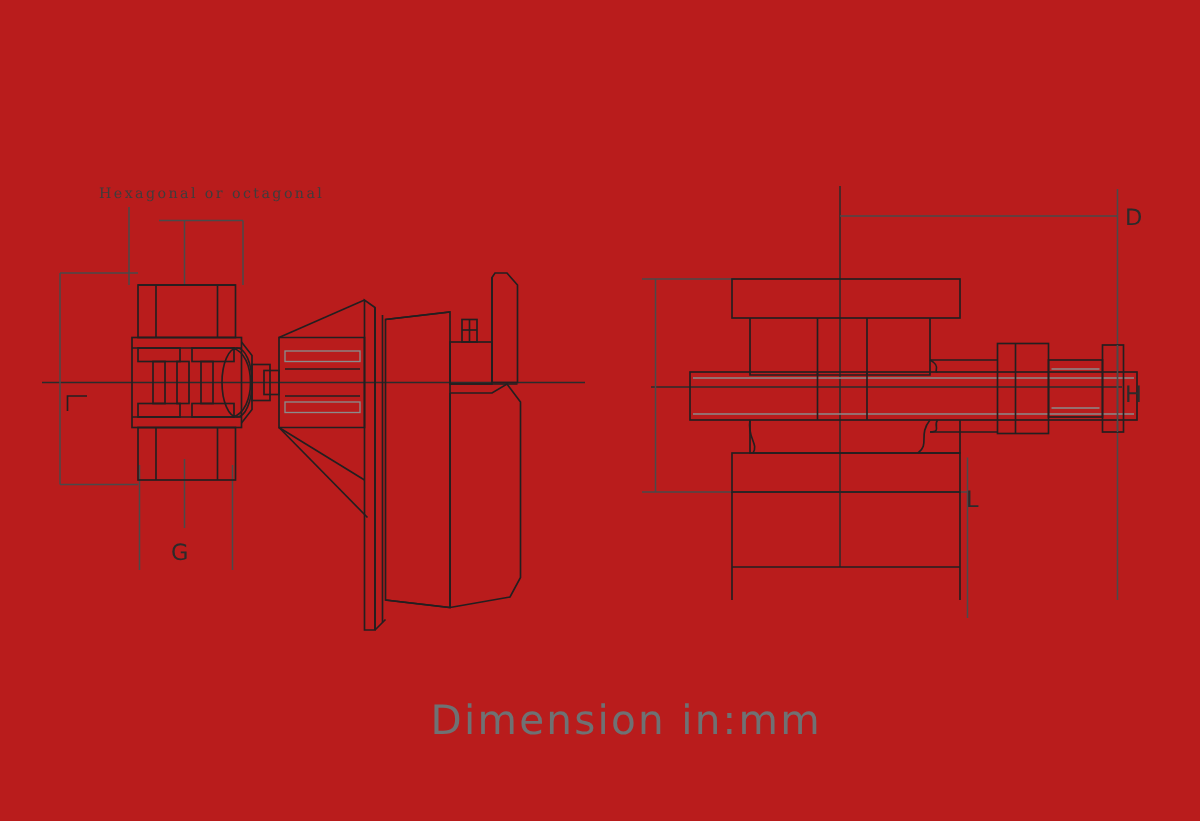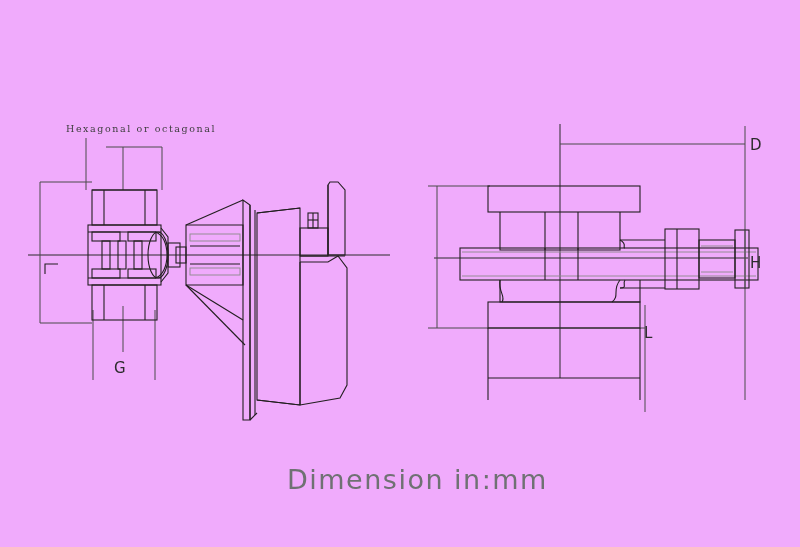--- a/index.html
+++ b/index.html
@@ -4,21 +4,21 @@
 <style>
   html, body {
     margin: 0;
     padding: 0;
     background: #ffffff;
   }
   #stage {
     position: relative;
     width: 800px;
     height: 547px;
-    background: #f0abfc;
+    background: #b91c1c;
     overflow: hidden;
     font-family: "DejaVu Sans", sans-serif;
   }
   #stage svg {
     position: absolute;
     top: 0;
     left: 0;
     width: 800px;
     height: 547px;
   }

